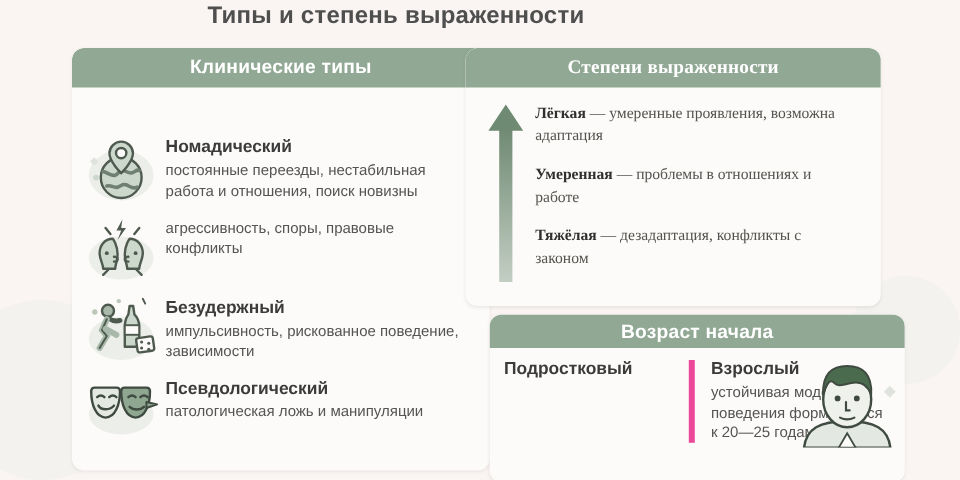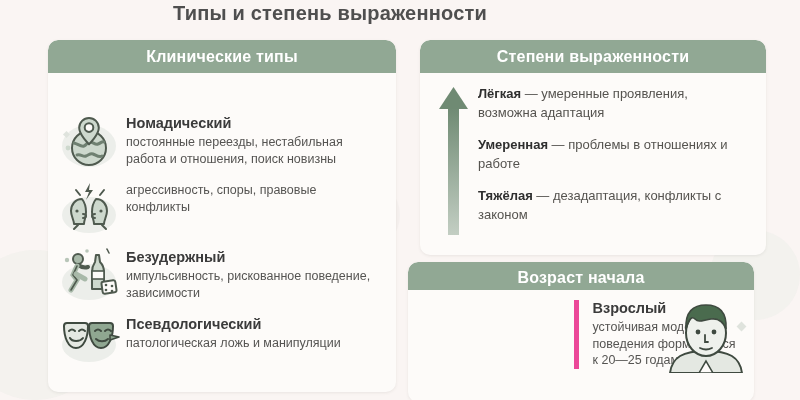--- a/index.html
+++ b/index.html
@@ -23,31 +23,31 @@
 
   .card{position:absolute;border-radius:10px;overflow:hidden;
         background:#fdfbf9;box-shadow:0 1px 3px rgba(90,90,80,.10);}
   .card-header{
     background:#91a894;color:#ffffff;text-align:center;
     font-size:16px;font-weight:700;letter-spacing:.2px;
     border-radius:10px 10px 0 0;
   }
 
   
-  #card-clinical{left:48px;top:40px;width:348px;height:352px;}
+  #card-clinical{left:60px;top:40px;width:348px;height:352px;}
   #card-clinical .card-header{height:33px;line-height:33px;}
   #clinical-list{padding:6px 0 0 0;margin-top:28px;}
   .clin-item{display:flex;align-items:flex-start;padding:5px 12px 4px 10px;}
   .clin-icon{width:62px;height:58px;flex:0 0 62px;position:relative;}
   .clin-text{padding-left:6px;padding-top:3px;}
   .clin-title{font-size:14.5px;font-weight:700;color:#3b3b3b;line-height:17px;margin-bottom:2px;}
   .clin-desc{font-size:12.5px;color:#555452;line-height:16.5px;max-width:250px;}
 
   
-  #card-severity{left:420px;top:40px;width:346px;height:215px;}
+  #card-severity{left:388px;top:40px;width:346px;height:215px;font-family:Liberation Serif, serif;}
   #card-severity .card-header{height:33px;line-height:33px;}
   #severity-body{display:flex;padding:12px 10px 0 14px;}
   #severity-arrow{flex:0 0 40px;height:150px;position:relative;}
   #severity-list{flex:1;padding-left:4px;}
   .sev-item{margin-bottom:14px;}
   .sev-line{font-size:13px;color:#55534f;line-height:18.5px;max-width:265px;}
   .sev-name{font-weight:700;color:#2f2f2f;}
 
   
   #card-age{left:408px;top:262px;width:346px;height:140px;}
@@ -188,20 +188,21 @@
         <div class="sev-line"><span class="sev-name">Тяжёлая</span><span> — </span><span>дезадаптация, конфликты с законом</span></div>
       </div>
     </div>
   </div>
 </div>
 
 <div class="card" id="card-age">
   <div class="card-header">Возраст начала</div>
   <div id="age-body">
     <div class="age-col">
+      <div class="age-title">Подростковый</div>
     </div>
     <div class="age-col right">
       <div class="age-title">Взрослый</div>
       <div class="age-desc">устойчивая модель поведения формируется к 20—25 годам</div>
     </div>
     <div id="person-illustration">
       <svg viewBox="0 0 92 74" width="92" height="74">
         <path d="M10 74c2-16 13-22 36-22s34 6 36 22z" fill="#e4e8e2" stroke="#3f4a40" stroke-width="2"></path>
         <path d="M46 62l-7 12h14z" fill="#fdfbf9" stroke="#3f4a40" stroke-width="1.5"></path>
         <ellipse cx="46" cy="34" rx="20" ry="23" fill="#eef1ec" stroke="#3f4a40" stroke-width="2"></ellipse>

